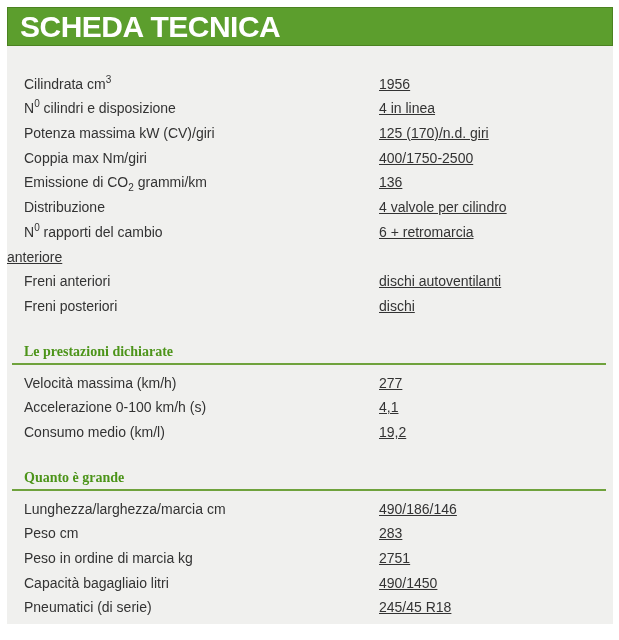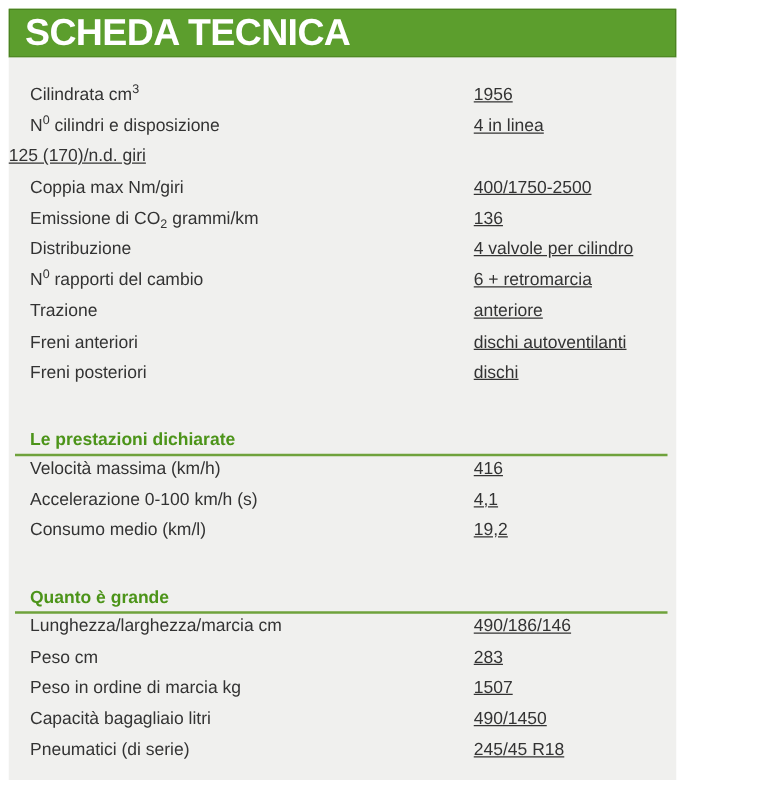--- a/index.html
+++ b/index.html
@@ -8,21 +8,21 @@
     background: #ffffff;
     width: 619px;
     height: 640px;
     overflow: hidden;
     font-family: "Liberation Sans", "DejaVu Sans", sans-serif;
   }
   .sheet {
     position: absolute;
     left: 7px;
     top: 7px;
-    width: 534px;
+    width: 606px;
   }
   .title-bar {
     box-sizing: border-box;
     height: 39px;
     background: var(--header-bg, #5c9e2d);
     border: 1px solid var(--header-border, #4b8221);
     display: flex;
     align-items: center;
     padding-left: 12px;
   }
@@ -41,29 +41,30 @@
     font-size: 14px;
   }
   .section { margin-top: 0; }
   .section.with-heading { margin-top: 29px; }
   .sec-heading {
     margin-left: 17px;
     font-weight: bold;
     color: var(--accent, #4c9419);
     font-size: 14px;
     line-height: 17px;
+    font-family: Liberation Serif, serif;
   }
   .sec-divider {
     border-top: 2px solid var(--divider, #6fa23c);
     margin: 3px 7px 1px 5px;
     height: 0;
   }
   .row {
     display: flex;
-    align-items: flex-start;
+    align-items: flex-end;
     height: 24.7px;
   }
   .row .label {
     box-sizing: border-box;
     padding-left: 17px;
     width: 372px;
     flex: 0 0 372px;
     white-space: nowrap;
   }
   .row .value { white-space: nowrap; text-decoration: underline; }
@@ -83,57 +84,57 @@
       <div class="section">
         <div class="row">
           <div class="label">Cilindrata cm<sup>3</sup></div>
           <div class="value">1956</div>
         </div>
         <div class="row">
           <div class="label">N<sup>0</sup> cilindri e disposizione</div>
           <div class="value">4 in linea</div>
         </div>
         <div class="row">
+          <div class="label">Potenza massima kW (CV)/giri</div>
           <div class="value">125 (170)/n.d. giri</div>
         </div>
         <div class="row">
           <div class="label">Coppia max Nm/giri</div>
           <div class="value">400/1750-2500</div>
         </div>
         <div class="row">
           <div class="label">Emissione di CO<sub>2</sub> grammi/km</div>
           <div class="value">136</div>
         </div>
         <div class="row">
           <div class="label">Distribuzione</div>
           <div class="value">4 valvole per cilindro</div>
         </div>
         <div class="row">
           <div class="label">N<sup>0</sup> rapporti del cambio</div>
           <div class="value">6 + retromarcia</div>
         </div>
         <div class="row">
-          <div class="label">Trazione</div>
           <div class="value">anteriore</div>
         </div>
         <div class="row">
           <div class="label">Freni anteriori</div>
           <div class="value">dischi autoventilanti</div>
         </div>
         <div class="row">
           <div class="label">Freni posteriori</div>
           <div class="value">dischi</div>
         </div>
       </div>
       <div class="section with-heading">
         <div class="sec-heading">Le prestazioni dichiarate</div>
         <div class="sec-divider"></div>
         <div class="row">
           <div class="label">Velocità massima (km/h)</div>
-          <div class="value">416</div>
+          <div class="value">277</div>
         </div>
         <div class="row">
           <div class="label">Accelerazione 0-100 km/h (s)</div>
           <div class="value">4,1</div>
         </div>
         <div class="row">
           <div class="label">Consumo medio (km/l)</div>
           <div class="value">19,2</div>
         </div>
       </div>
@@ -143,21 +144,21 @@
         <div class="row">
           <div class="label">Lunghezza/larghezza/marcia cm</div>
           <div class="value">490/186/146</div>
         </div>
         <div class="row">
           <div class="label">Peso cm</div>
           <div class="value">283</div>
         </div>
         <div class="row">
           <div class="label">Peso in ordine di marcia kg</div>
-          <div class="value">1507</div>
+          <div class="value">2751</div>
         </div>
         <div class="row">
           <div class="label">Capacità bagagliaio litri</div>
           <div class="value">490/1450</div>
         </div>
         <div class="row">
           <div class="label">Pneumatici (di serie)</div>
           <div class="value">245/45 R18</div>
         </div>
       </div>

